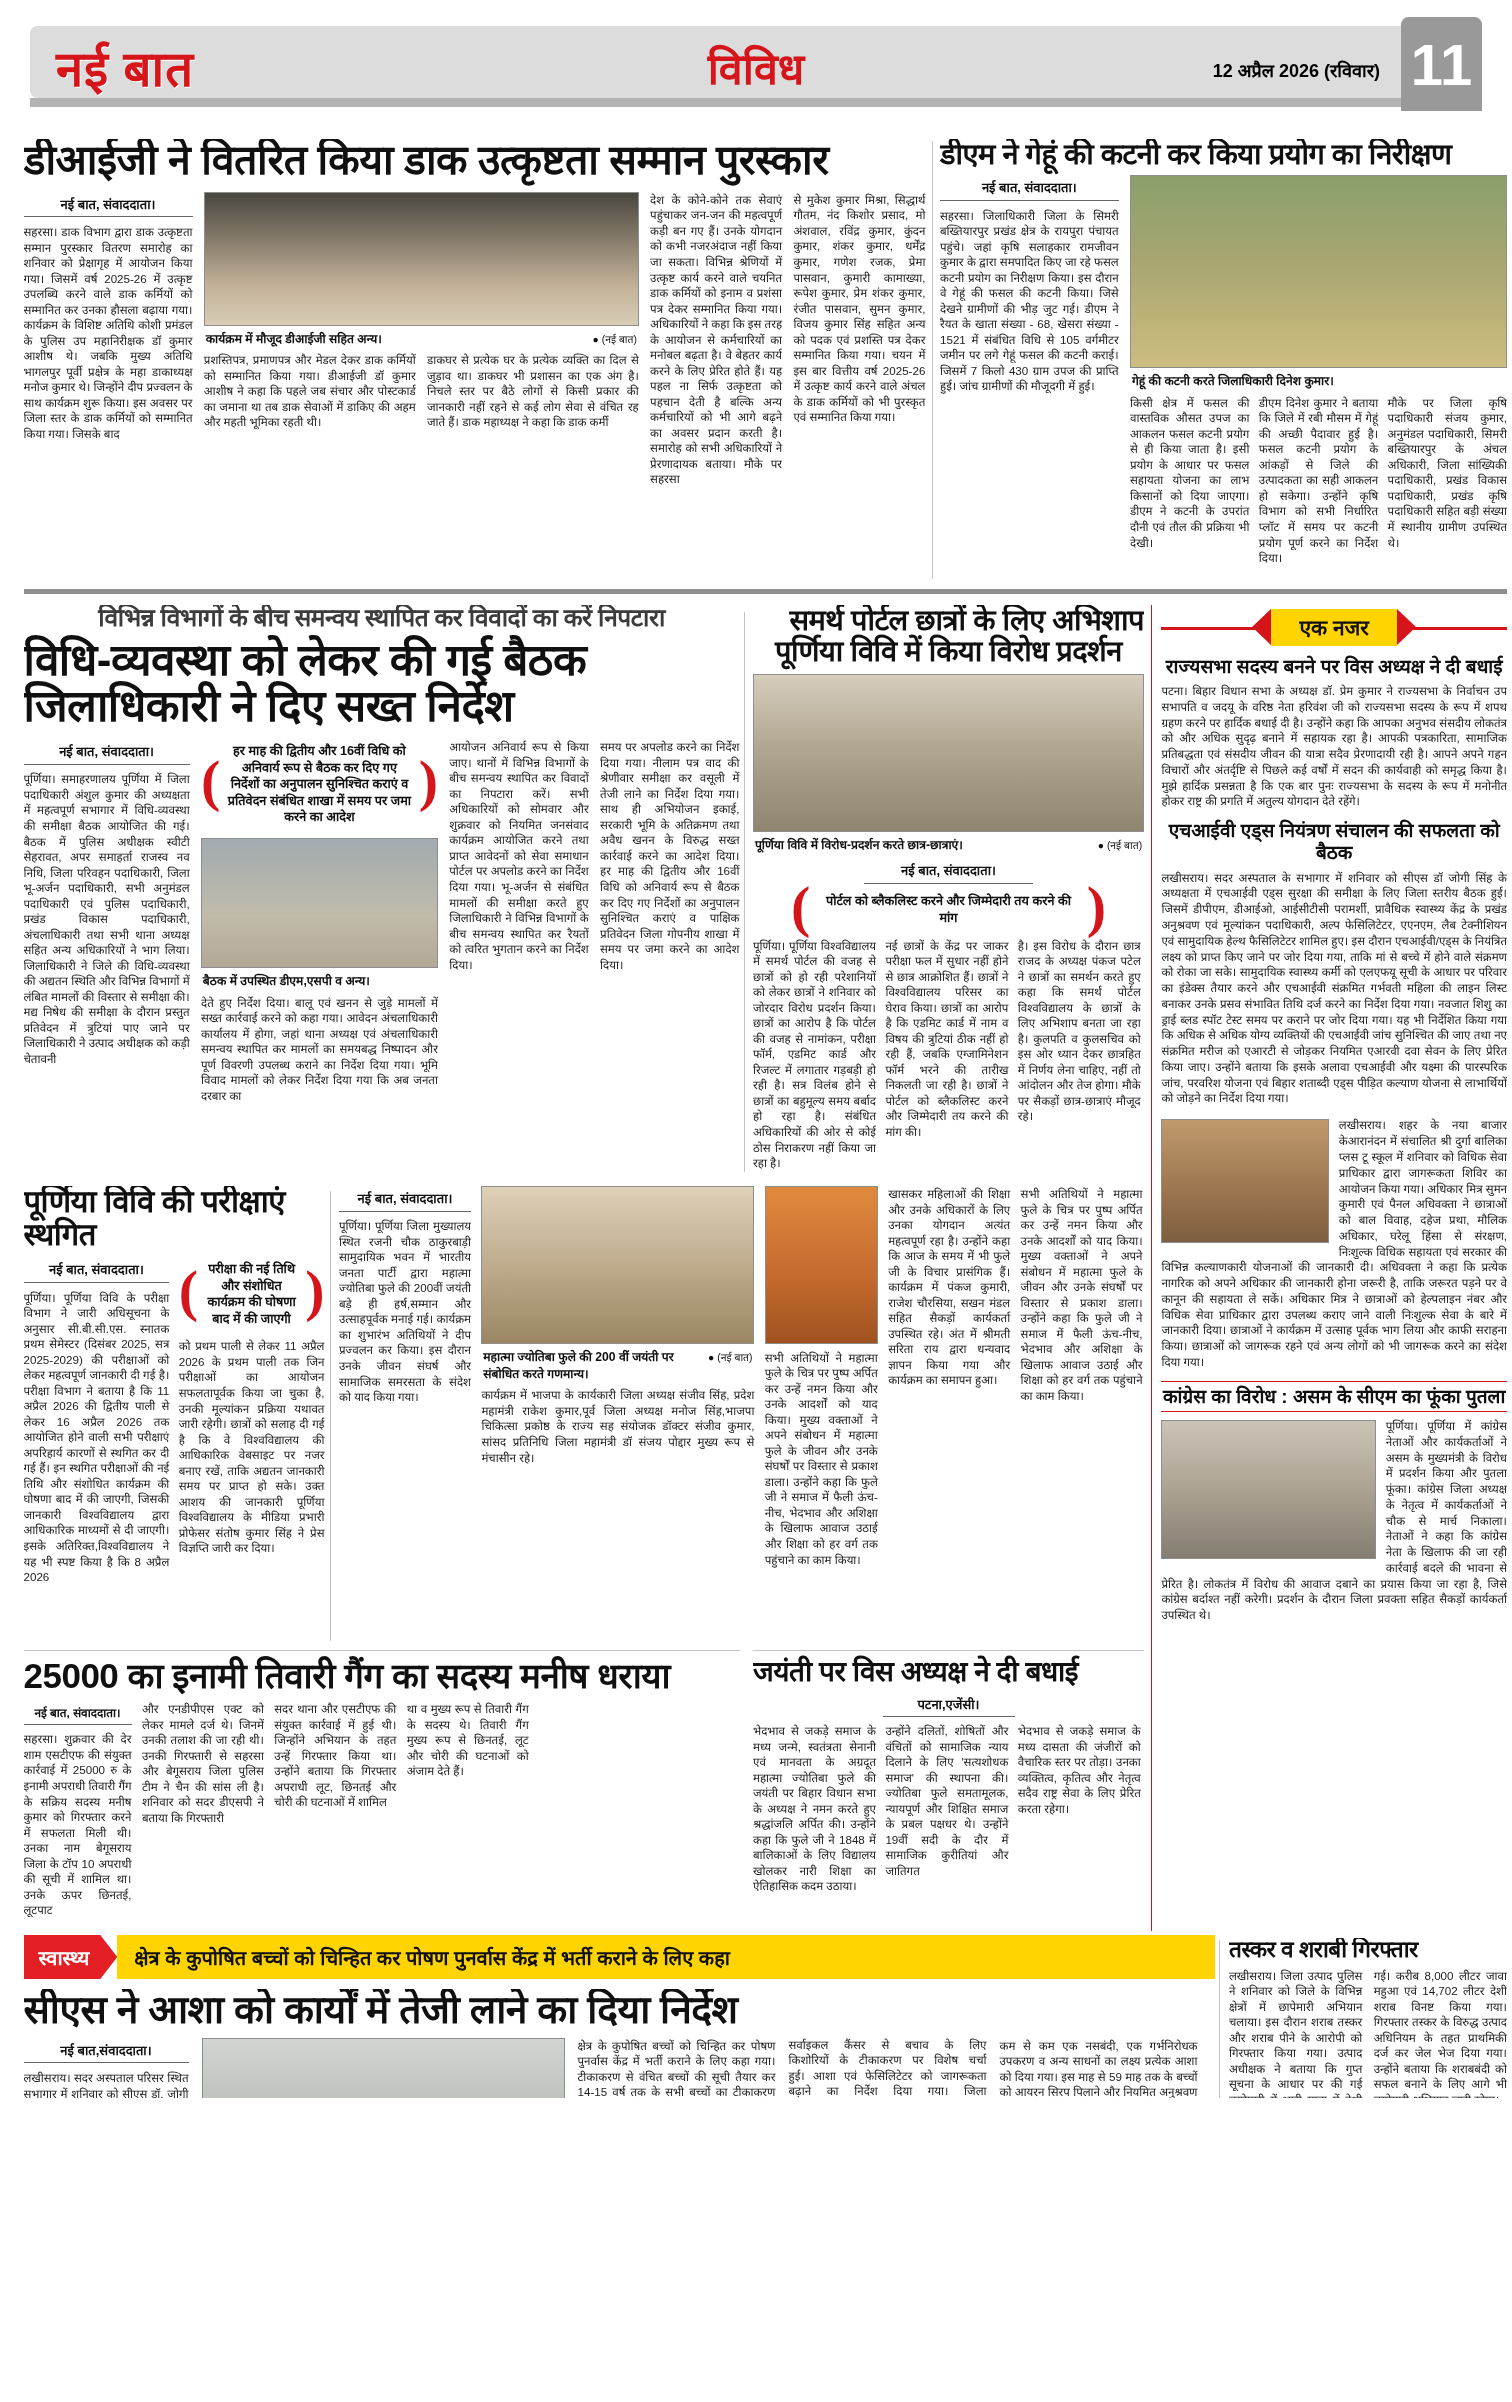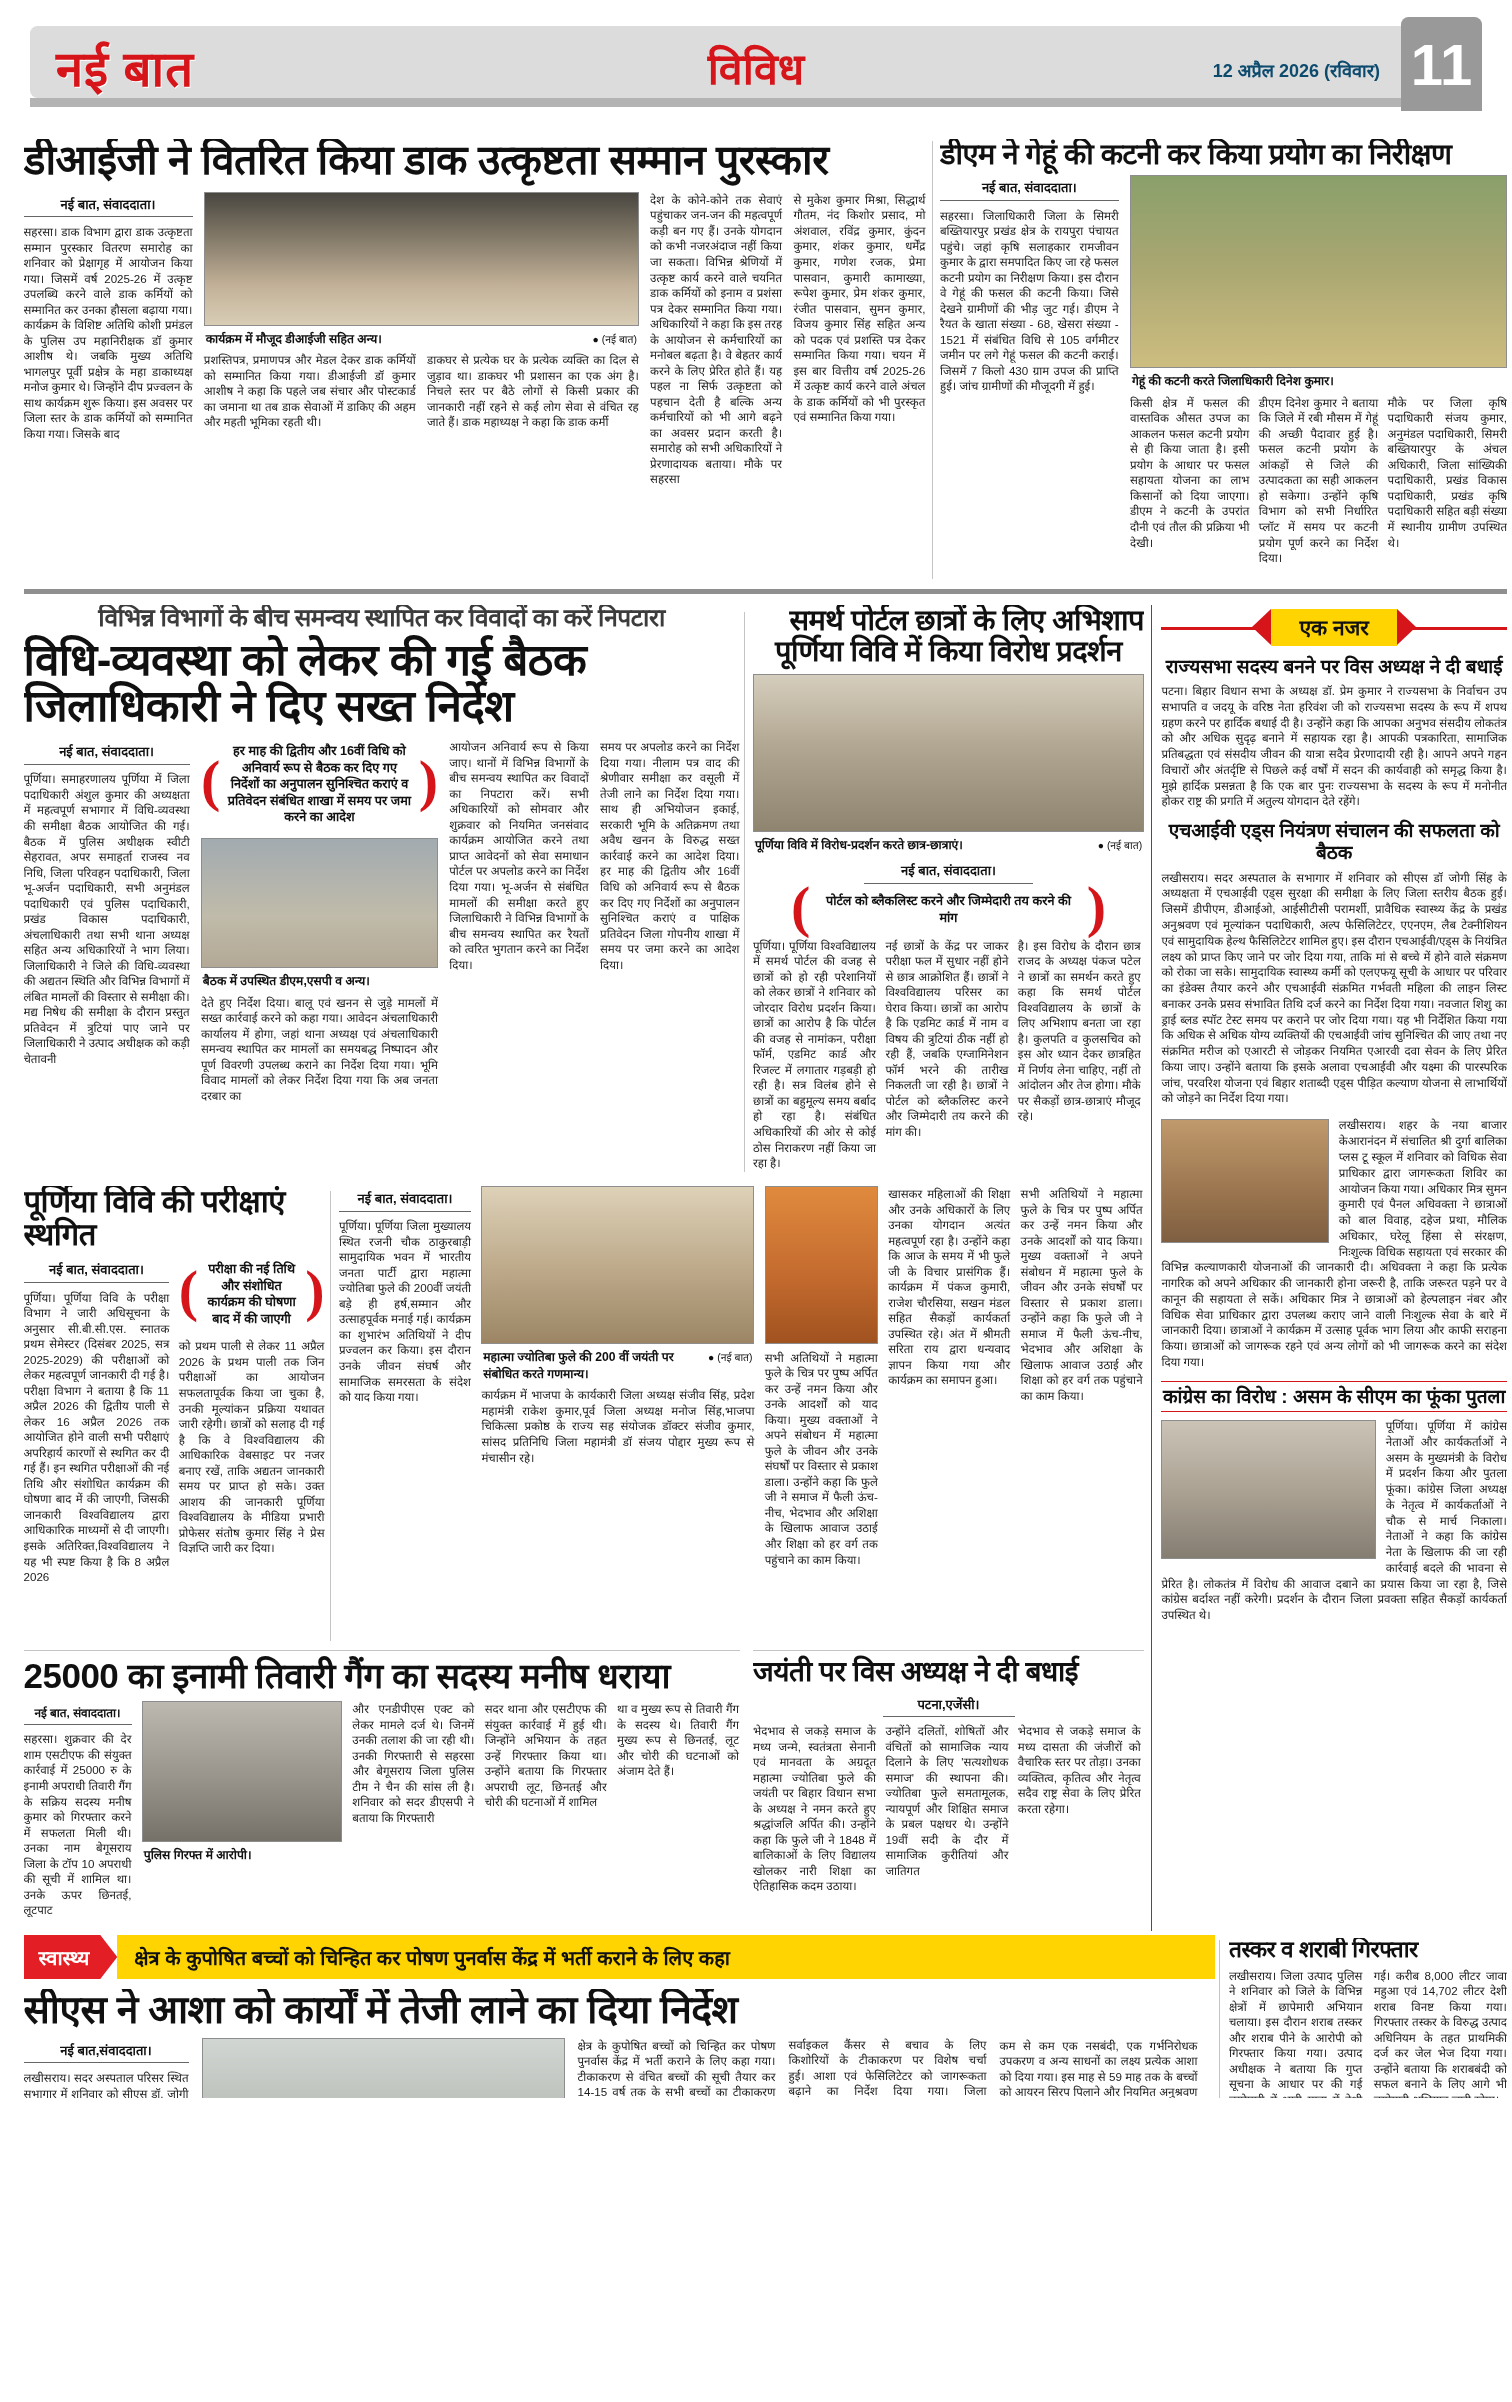--- a/index.html
+++ b/index.html
@@ -5,21 +5,21 @@
   * { margin:0; padding:0; box-sizing:border-box; }
   html,body { background:#ffffff; }
   body { font-family:"Liberation Sans","DejaVu Sans",sans-serif; }
   .page { position:relative; width:1512px; height:2098px; background:#fff; overflow:hidden; }
 
   
   .hdr-band { position:absolute; left:30px; top:26px; width:1401px; height:72px; background:#dcdcdc; border-radius:7.5px 0 0 7.5px; }
   .hdr-shadow { position:absolute; left:30px; top:98px; width:1450px; height:8.5px; background:#b3b3b3; }
   .paper-logo { position:absolute; left:56px; top:34px; font-size:49px; font-weight:800; color:#d6151b; letter-spacing:0.9px; text-shadow:0.9px 0.9px 0 #fff; }
   .section-name { position:absolute; left:0; right:0; top:38px; text-align:center; font-size:43px; font-weight:800; color:#d6151b; }
-  .hdr-date { position:absolute; right:132px; top:58px; font-size:18px; font-weight:700; color:#0c4a6e; }
+  .hdr-date { position:absolute; right:132px; top:58px; font-size:18px; font-weight:700; color:#000000; }
   .page-tab { position:absolute; right:30px; top:17px; width:81px; height:94px; background:#999999; border-radius:7.5px 7.5px 0 0;
               display:flex; align-items:center; justify-content:center; color:#fff; font-size:58px; font-weight:800; }
 
   
   .art { position:absolute; overflow:hidden; }
   .hl { font-weight:800; color:#101010; line-height:1.06; letter-spacing:-0.5px; }
   .byline { font-size:13px; font-weight:700; text-align:center; color:#111; padding:2.8px 0 3.8px; border-bottom:1.4px solid #666; margin-bottom:6.6px; }
   .bt { font-size:11.6px; line-height:1.34; text-align:justify; color:#1b1b1b; }
   .cols { display:flex; gap:11.3px; }
   .caprow { display:flex; justify-content:space-between; align-items:baseline; padding:3.8px 1.9px 5.6px; }
@@ -238,26 +238,20 @@
     </div>
   </div>
 
   <div class="art" style="left:23.5px; top:1650px; width:716px; height:278px; border-top:0.9px solid #c4c4c4; padding-top:5.6px;">
     <div class="hl" style="font-size:35px; margin-bottom:7.5px;">25000 का इनामी तिवारी गैंग का सदस्य मनीष धराया</div>
     <div class="cols" style="gap:10.4px;">
       <div style="width:108px;">
         <div class="byline" style="font-size:11.8px;">नई बात, संवाददाता।</div>
         <div class="bt">सहरसा। शुक्रवार की देर शाम एसटीएफ की संयुक्त कार्रवाई में 25000 रु के इनामी अपराधी तिवारी गैंग के सक्रिय सदस्य मनीष कुमार को गिरफ्तार करने में सफलता मिली थी। उनका नाम बेगूसराय जिला के टॉप 10 अपराधी की सूची में शामिल था। उनके ऊपर छिनतई, लूटपाट</div>
       </div>
-      <div style="width:200px;">
-        <div class="photo ph-arrest" style="width:200px; height:141px;"></div>
-        <div class="caprow">
-            <span class="cap">पुलिस गिरफ्त में आरोपी।</span>
-          </div>
-      </div>
       <div class="bt" style="width:122px;">और एनडीपीएस एक्ट को लेकर मामले दर्ज थे। जिनमें उनकी तलाश की जा रही थी। उनकी गिरफ्तारी से सहरसा और बेगूसराय जिला पुलिस टीम ने चैन की सांस ली है। शनिवार को सदर डीएसपी ने बताया कि गिरफ्तारी</div>
       <div class="bt" style="width:122px;">सदर थाना और एसटीएफ की संयुक्त कार्रवाई में हुई थी। जिन्होंने अभियान के तहत उन्हें गिरफ्तार किया था। उन्होंने बताया कि गिरफ्तार अपराधी लूट, छिनतई और चोरी की घटनाओं में शामिल</div>
       <div class="bt" style="width:122px;">था व मुख्य रूप से तिवारी गैंग के सदस्य थे। तिवारी गैंग मुख्य रूप से छिनतई, लूट और चोरी की घटनाओं को अंजाम देते हैं।</div>
     </div>
   </div>
 
   <div class="art" style="left:753px; top:1650px; width:391px; height:278px; border-top:0.9px solid #c4c4c4; padding-top:5.6px;">
     <div class="hl" style="font-size:28px; margin-bottom:5.6px;">जयंती पर विस अध्यक्ष ने दी बधाई</div>
     <div class="byline" style="width:132px; margin:0 auto 5.6px;">पटना,एजेंसी।</div>
     <div class="cols" style="gap:9.4px;">

